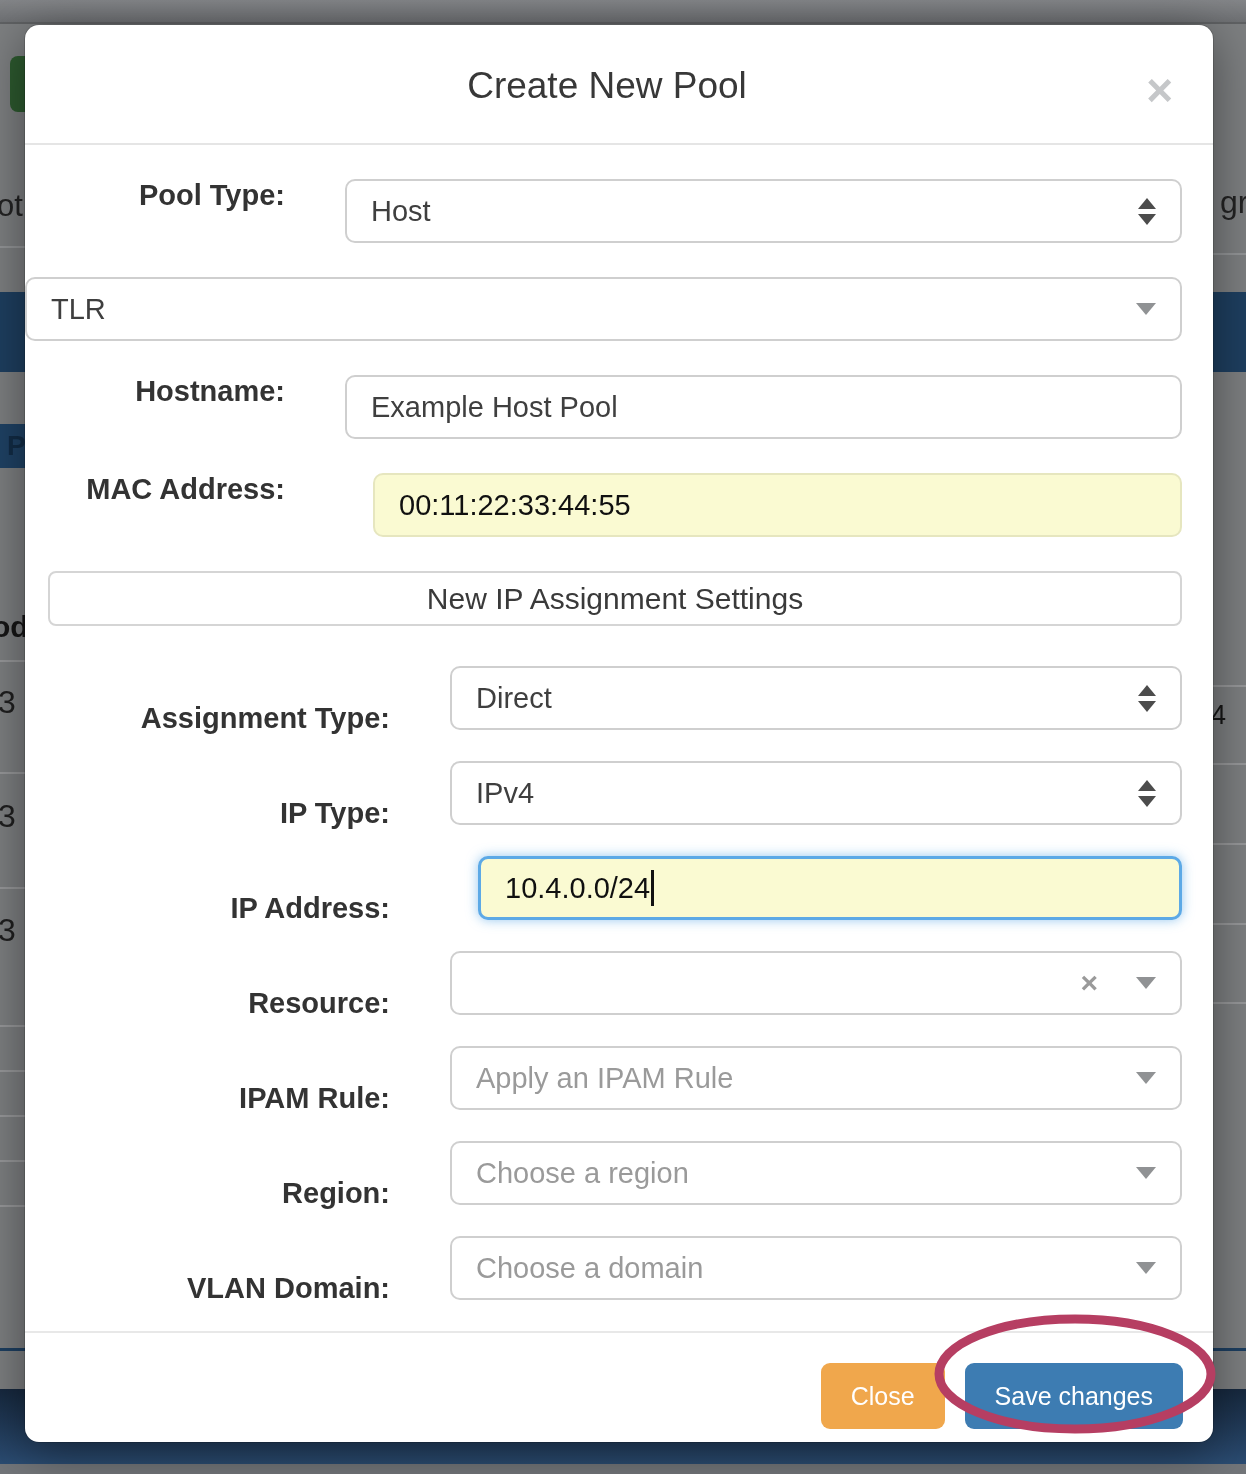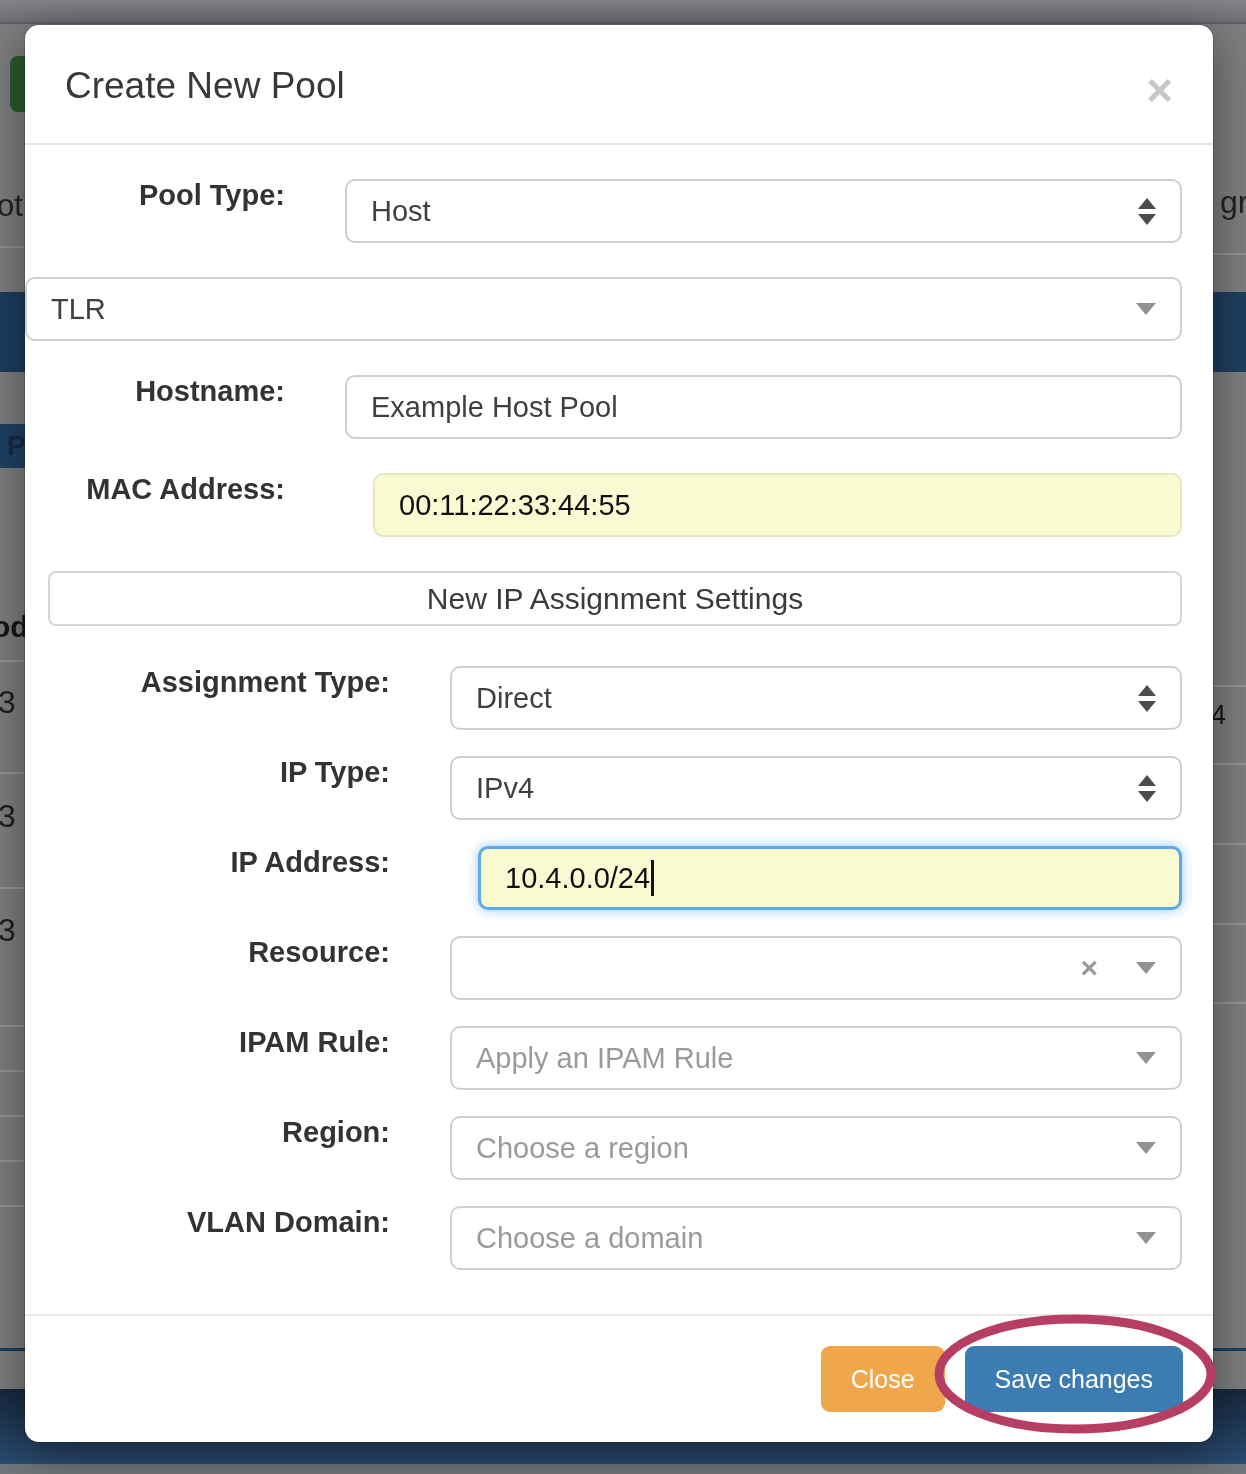--- a/index.html
+++ b/index.html
@@ -35,29 +35,29 @@
   .row3-a{top:684px;} .row3-b{top:798px;} .row3-c{top:912px;}
   .bg-right-4{position:absolute;left:1211px;top:700px;color:#161616;font-size:27px;}
   .navy-thin-line{position:absolute;left:0;top:1348px;width:1246px;height:3px;background:#1d3f61;}
   .footer-navy{position:absolute;left:0;top:1389px;width:1246px;height:75px;
     background:linear-gradient(var(--footer-navy-dark),var(--footer-navy-light));}
   .bottom-gray{position:absolute;left:0;top:1464px;width:1246px;height:10px;background:#73767a;}
 
   
   .modal{position:absolute;left:25px;top:25px;width:1188px;height:1417px;background:#fff;border-radius:14px;
     box-shadow:0 10px 50px rgba(0,0,0,.45), 0 0 0 1px rgba(0,0,0,.15);z-index:10;display:flex;flex-direction:column;}
-  .m-header{position:relative;padding:40px 64px 36px 40px;border-bottom:2px solid #e5e5e5;}
+  .m-header{position:relative;padding:40px 64px 36px 40px;border-bottom:2px solid #e5e5e5;text-align:center;}
   .m-title{font-size:37px;font-weight:500;color:#383838;}
   .m-close{position:absolute;right:40px;top:42px;font-size:46px;font-weight:bold;color:#c5c7c9;line-height:1;cursor:pointer;}
   .m-body{padding:34px 0 0 0;flex:1;}
 
   .frow{display:flex;align-items:flex-start;margin-bottom:34px;padding-right:31px;}
   .frow .lbl{text-align:right;font-weight:bold;font-size:29px;color:#333;margin-right:60px;flex:none;}
   .g1 .lbl{width:260px;}
-  .g2 .lbl{width:365px;}
+  .g2 .lbl{width:365px;margin-top:36px;}
   .g2{margin-bottom:26px;}
 
   .ctrl{flex:1;height:64px;border:2px solid #cfcfcf;border-radius:10px;display:flex;align-items:center;
     padding:0 24px;font-size:29px;color:#3f3f3f;background:#fff;position:relative;}
   .ctrl .val{flex:1;white-space:nowrap;overflow:hidden;}
   .ctrl.yellow{background:var(--field-yellow);border-color:#e6e6bf;color:#101010;margin-left:28px;}
   .ctrl.focused{border:3px solid var(--focus-blue);box-shadow:0 0 12px rgba(92,169,230,.65);}
   .placeholder{color:#9a9a9a;}
 
   .spinner-icon{display:flex;flex-direction:column;align-items:center;margin-left:12px;}

